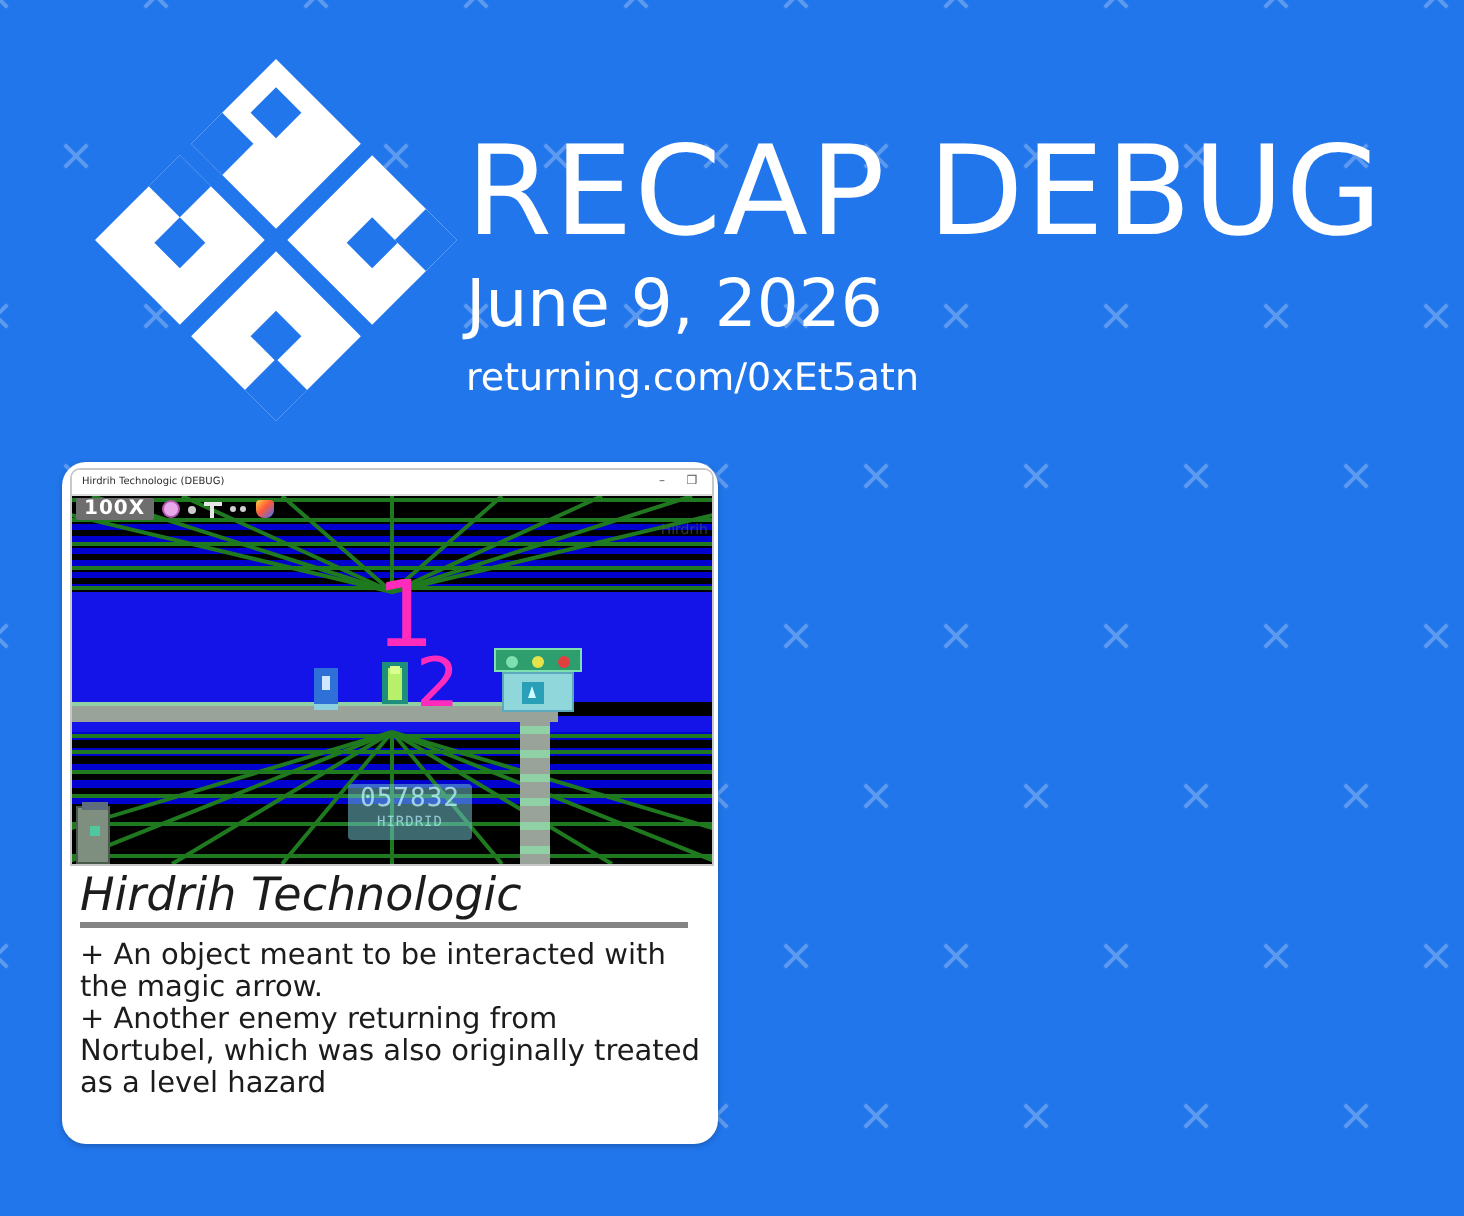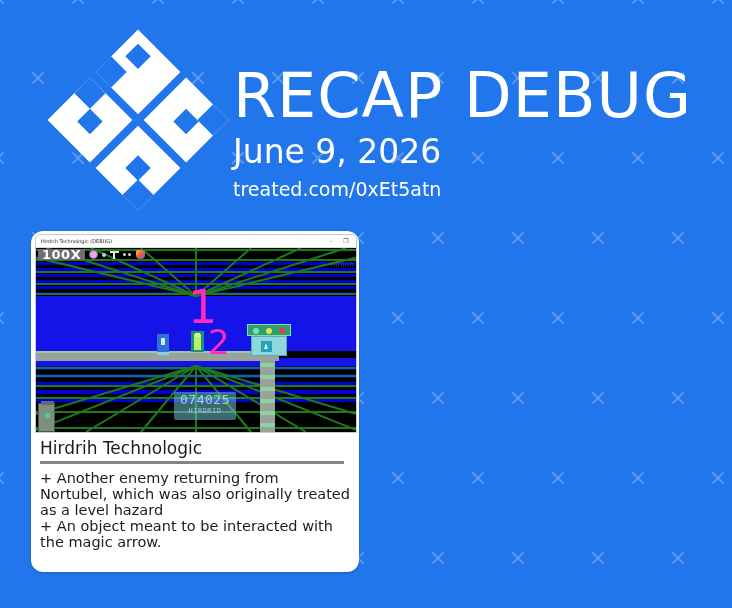--- a/index.html
+++ b/index.html
@@ -425,21 +425,21 @@
     align-items: center;
     gap: 4px;
     padding-left: 2px;
     box-sizing: border-box;
   }
   #zoom-pill {
     background: #6e6e6e;
     color: #ffffff;
     font-family: "DejaVu Sans", sans-serif;
     font-weight: bold;
-    font-size: 13px;
+    font-size: 10px;
     line-height: 11px;
     padding: 0 4px;
     border-radius: 1px;
     letter-spacing: 0.5px;
   }
   .tb-icon {
     width: 9px; height: 9px;
     display: inline-block;
     position: relative;
   }
@@ -466,24 +466,25 @@
   #caption {
     position: absolute;
     left: 0;
     top: 201px;
     width: 328px;
     padding: 4px 9px 0 9px;
     box-sizing: border-box;
   }
   #caption-title {
     font-family: "DejaVu Sans", sans-serif;
-    font-size: 17px;
+    font-size: 23px;
     line-height: 24px;
     color: #1c1c1c;
     white-space: nowrap;
+    font-style: italic;
   }
   #caption-rule {
     height: 3px;
     background: #848484;
     margin-top: 1px;
     margin-bottom: 6px;
     width: 304px;
   }
   .bullet {
     font-family: "DejaVu Sans", sans-serif;
@@ -595,21 +596,21 @@
         <div class="glyph g-br">
           <i class="hole"></i>
             <i class="notch"></i>
         </div>
       </div>
     </div>
 
     <div id="title-block">
       <div id="recap-title">RECAP DEBUG</div>
       <div id="recap-date">June 9, 2026</div>
-      <div id="recap-link">treated.com/0xEt5atn</div>
+      <div id="recap-link">returning.com/0xEt5atn</div>
     </div>
 
   </div>
 
   <div id="card">
 
     <div id="game-window">
 
       <div id="titlebar">
         <div id="win-title">Hirdrih Technologic (DEBUG)</div>
@@ -690,21 +691,21 @@
           <div class="top">
             <div class="lamp l1"></div>
             <div class="lamp l2"></div>
             <div class="lamp l3"></div>
           </div>
           <div class="body"></div>
           <div class="btn"></div>
         </div>
 
         <div id="sign">
-          <div class="l1">074025</div>
+          <div class="l1">057832</div>
           <div class="l2">HIRDRID</div>
         </div>
 
         <div id="barrel">
           <div class="cap"></div>
           <div class="dot"></div>
         </div>
 
         <div id="watermark">Hirdrih</div>
 
@@ -716,19 +717,19 @@
           <span class="tb-icon dots"></span>
           <span class="tb-icon paint"></span>
         </div>
 
       </div>
     </div>
 
     <div id="caption">
       <div id="caption-title">Hirdrih Technologic</div>
       <div id="caption-rule"></div>
+      <div class="bullet">+ An object meant to be interacted with the magic arrow.</div>
       <div class="bullet">+ Another enemy returning from Nortubel, which was also originally treated as a level hazard</div>
-      <div class="bullet">+ An object meant to be interacted with the magic arrow.</div>
     </div>
 
   </div>
 
 </div>
 
 </body></html>

